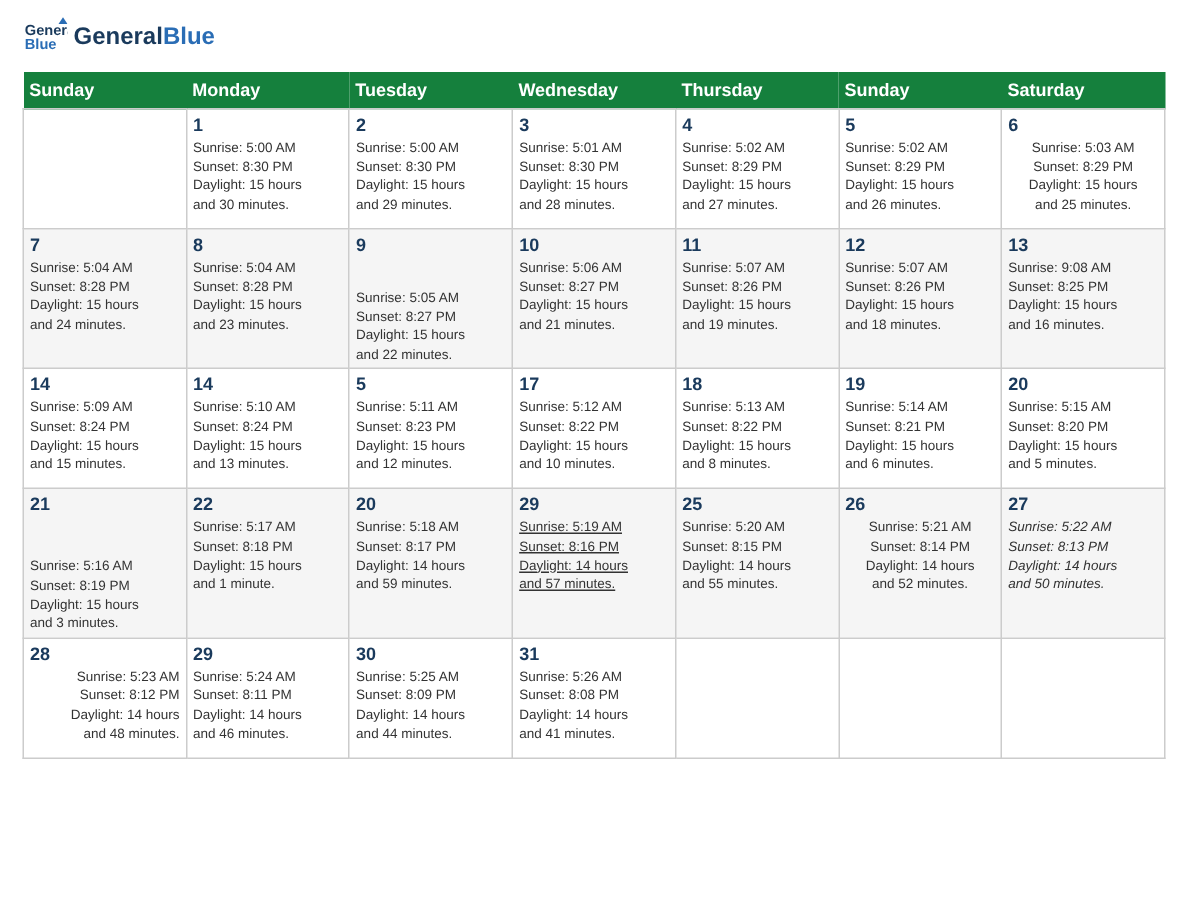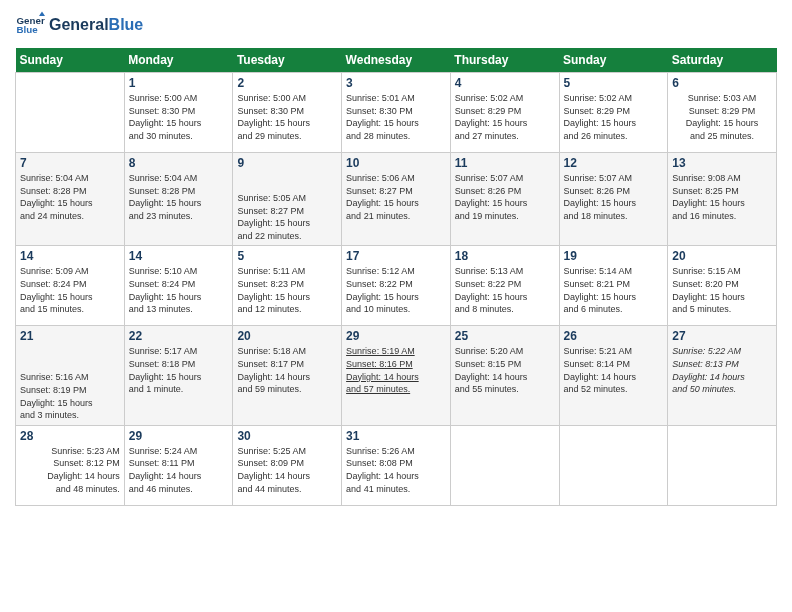--- a/index.html
+++ b/index.html
@@ -301,21 +301,21 @@
           </td>
           <td>
             <span class="day-number">25</span>
             <div class="day-info" style="white-space: pre-line;">Sunrise: 5:20 AM
 Sunset: 8:15 PM
 Daylight: 14 hours
 and 55 minutes.</div>
           </td>
           <td>
             <span class="day-number">26</span>
-            <div class="day-info" style="white-space: pre-line;">Sunrise: 5:21 AM
+            <div class="day-info" style="white-space: pre-line; text-align: center;">Sunrise: 5:21 AM
 Sunset: 8:14 PM
 Daylight: 14 hours
 and 52 minutes.</div>
           </td>
           <td>
             <span class="day-number">27</span>
             <div class="day-info" style="white-space: pre-line; font-style: italic;">Sunrise: 5:22 AM
 Sunset: 8:13 PM
 Daylight: 14 hours
 and 50 minutes.</div>

